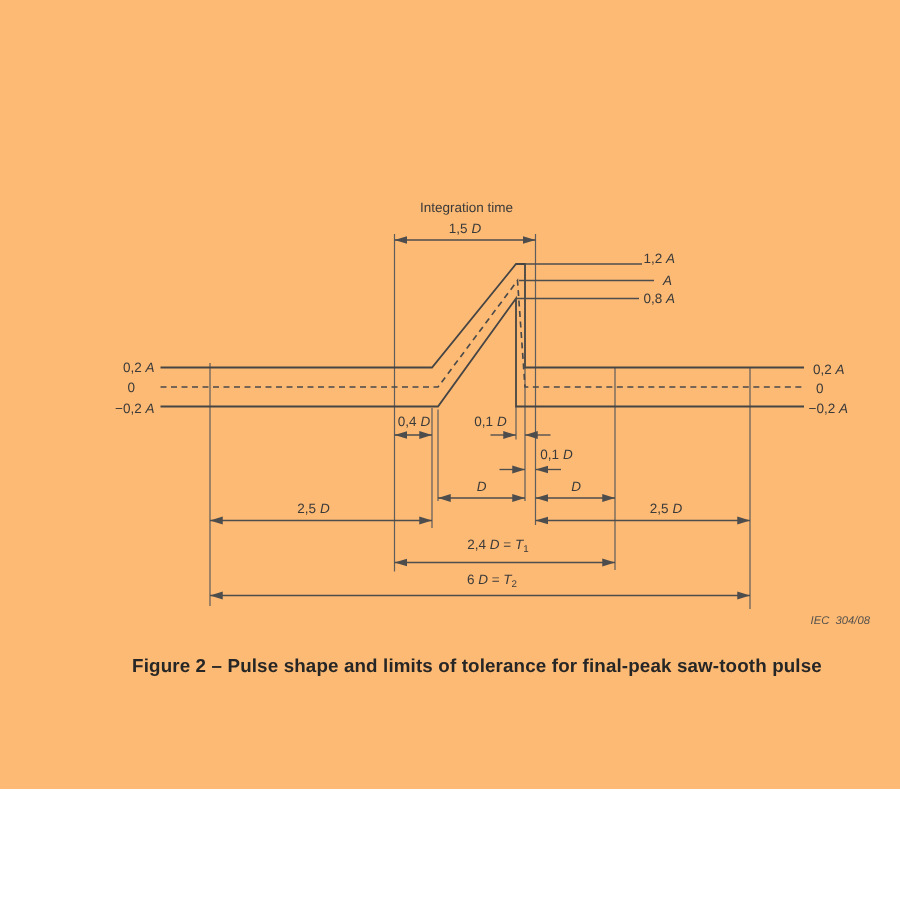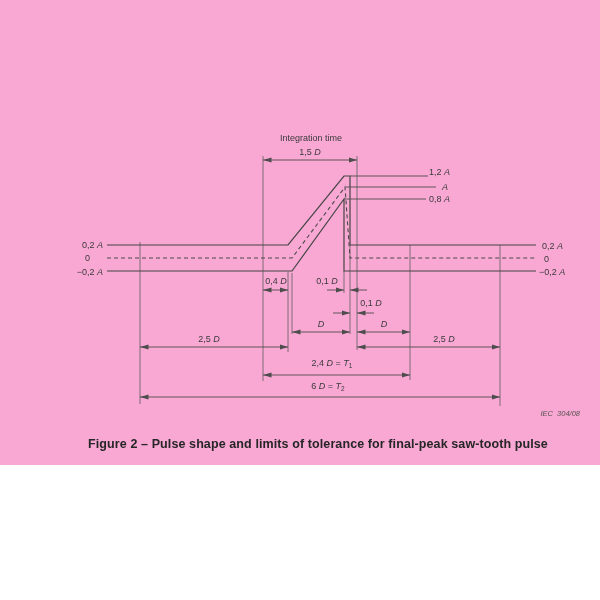--- a/index.html
+++ b/index.html
@@ -1,16 +1,16 @@
 <!DOCTYPE html>
 <html><head>
 <meta charset="utf-8">
 <style>
   html,body{margin:0;padding:0;background:#ffffff;}
-  .page{width:600px;height:465px;background:#f9a8d4;position:relative;overflow:hidden;}
+  .page{width:600px;height:526px;background:#fdba74;position:relative;overflow:hidden;}
   svg text{font-family:"Liberation Sans",sans-serif;fill:#3a3a3a;}
   .dim{font-size:9px;}
   .amp{font-size:9px;}
   .it{font-style:italic;}
   .sub{font-size:6.5px;}
   .iec{font-size:7.5px;font-style:italic;fill:#55524e;}
   .cap{font-size:12.5px;font-weight:bold;fill:#262626;letter-spacing:0.1px;}
   .pulse{stroke:#454545;stroke-width:1.2;fill:none;}
   .pulse-dash{stroke:#4a4a4a;stroke-width:1.1;fill:none;stroke-dasharray:4 3;}
   .thin{stroke:#5d5d5d;stroke-width:0.8;fill:none;}

